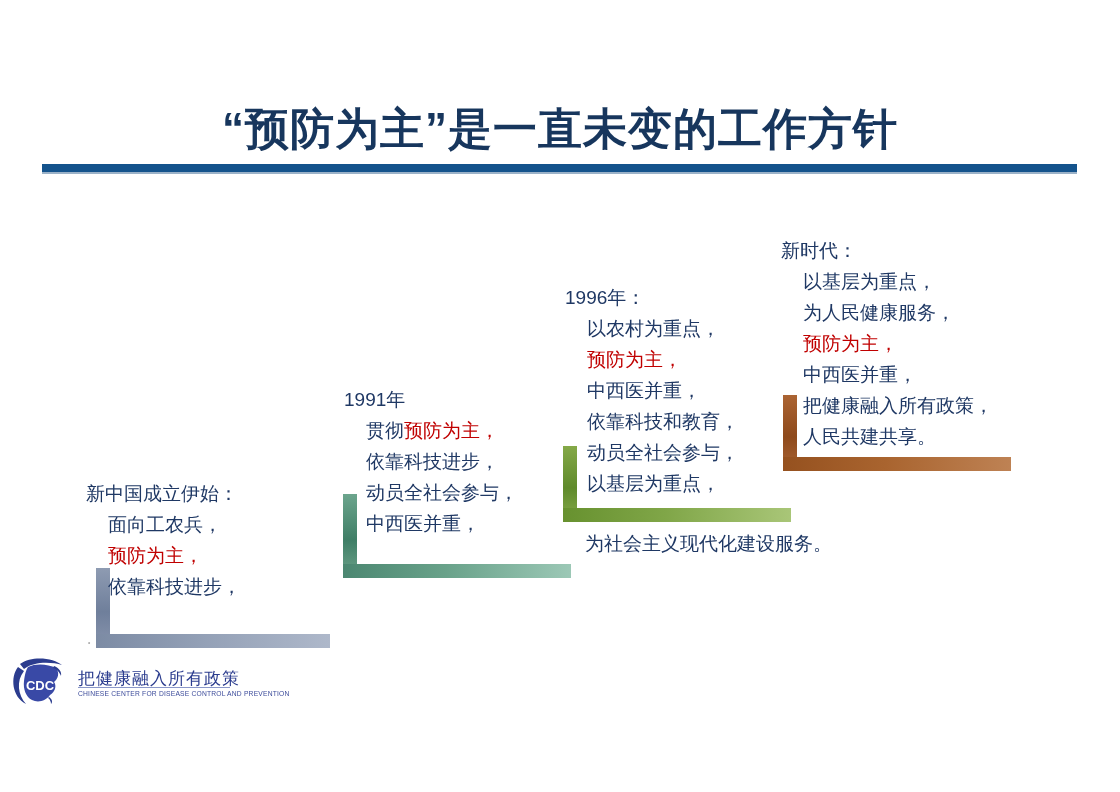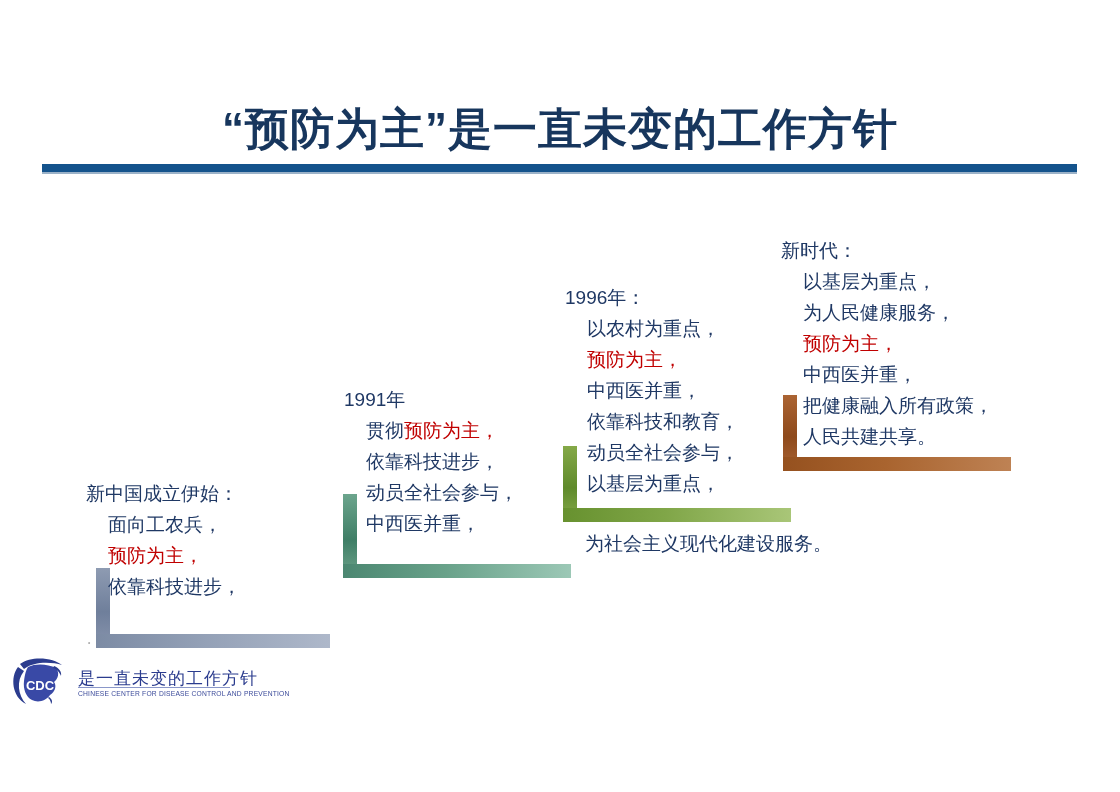--- a/index.html
+++ b/index.html
@@ -216,18 +216,18 @@
         <path d="M8 10 C 0 20, 2 40, 16 47 C 8 38, 6 24, 14 14 Z" fill="#2B3C8E"></path>
         <path d="M10 7 C 22 -2, 44 1, 52 8 C 42 5, 24 4, 14 12 Z" fill="#2B3C8E"></path>
         <path d="M18 10 C 26 6, 38 7, 46 11 C 50 16, 48 22, 44 25
                  C 47 29, 45 35, 40 38 C 36 44, 28 46, 22 43
                  C 16 40, 13 32, 14 24 C 15 17, 16 13, 18 10 Z" fill="#3949A6"></path>
         <path d="M44 9 C 49 11, 52 15, 51 19 C 50 16, 47 12, 43 11 Z" fill="#2B3C8E"></path>
         <path d="M39 40 C 42 42, 43 45, 41 47 C 41 45, 40 42, 38 41 Z" fill="#2B3C8E"></path>
         <text x="30" y="33" font-family="'Liberation Sans', sans-serif" font-size="13" font-weight="bold" fill="#FFFFFF" text-anchor="middle">CDC</text>
       </svg>
     </div>
-    <div class="logo-cn">是一直未变的工作方针</div>
+    <div class="logo-cn">把健康融入所有政策</div>
     <div class="logo-sep"></div>
     <div class="logo-en">CHINESE CENTER FOR DISEASE CONTROL AND PREVENTION</div>
   </div>
 
 </div>
 
 </body></html>

